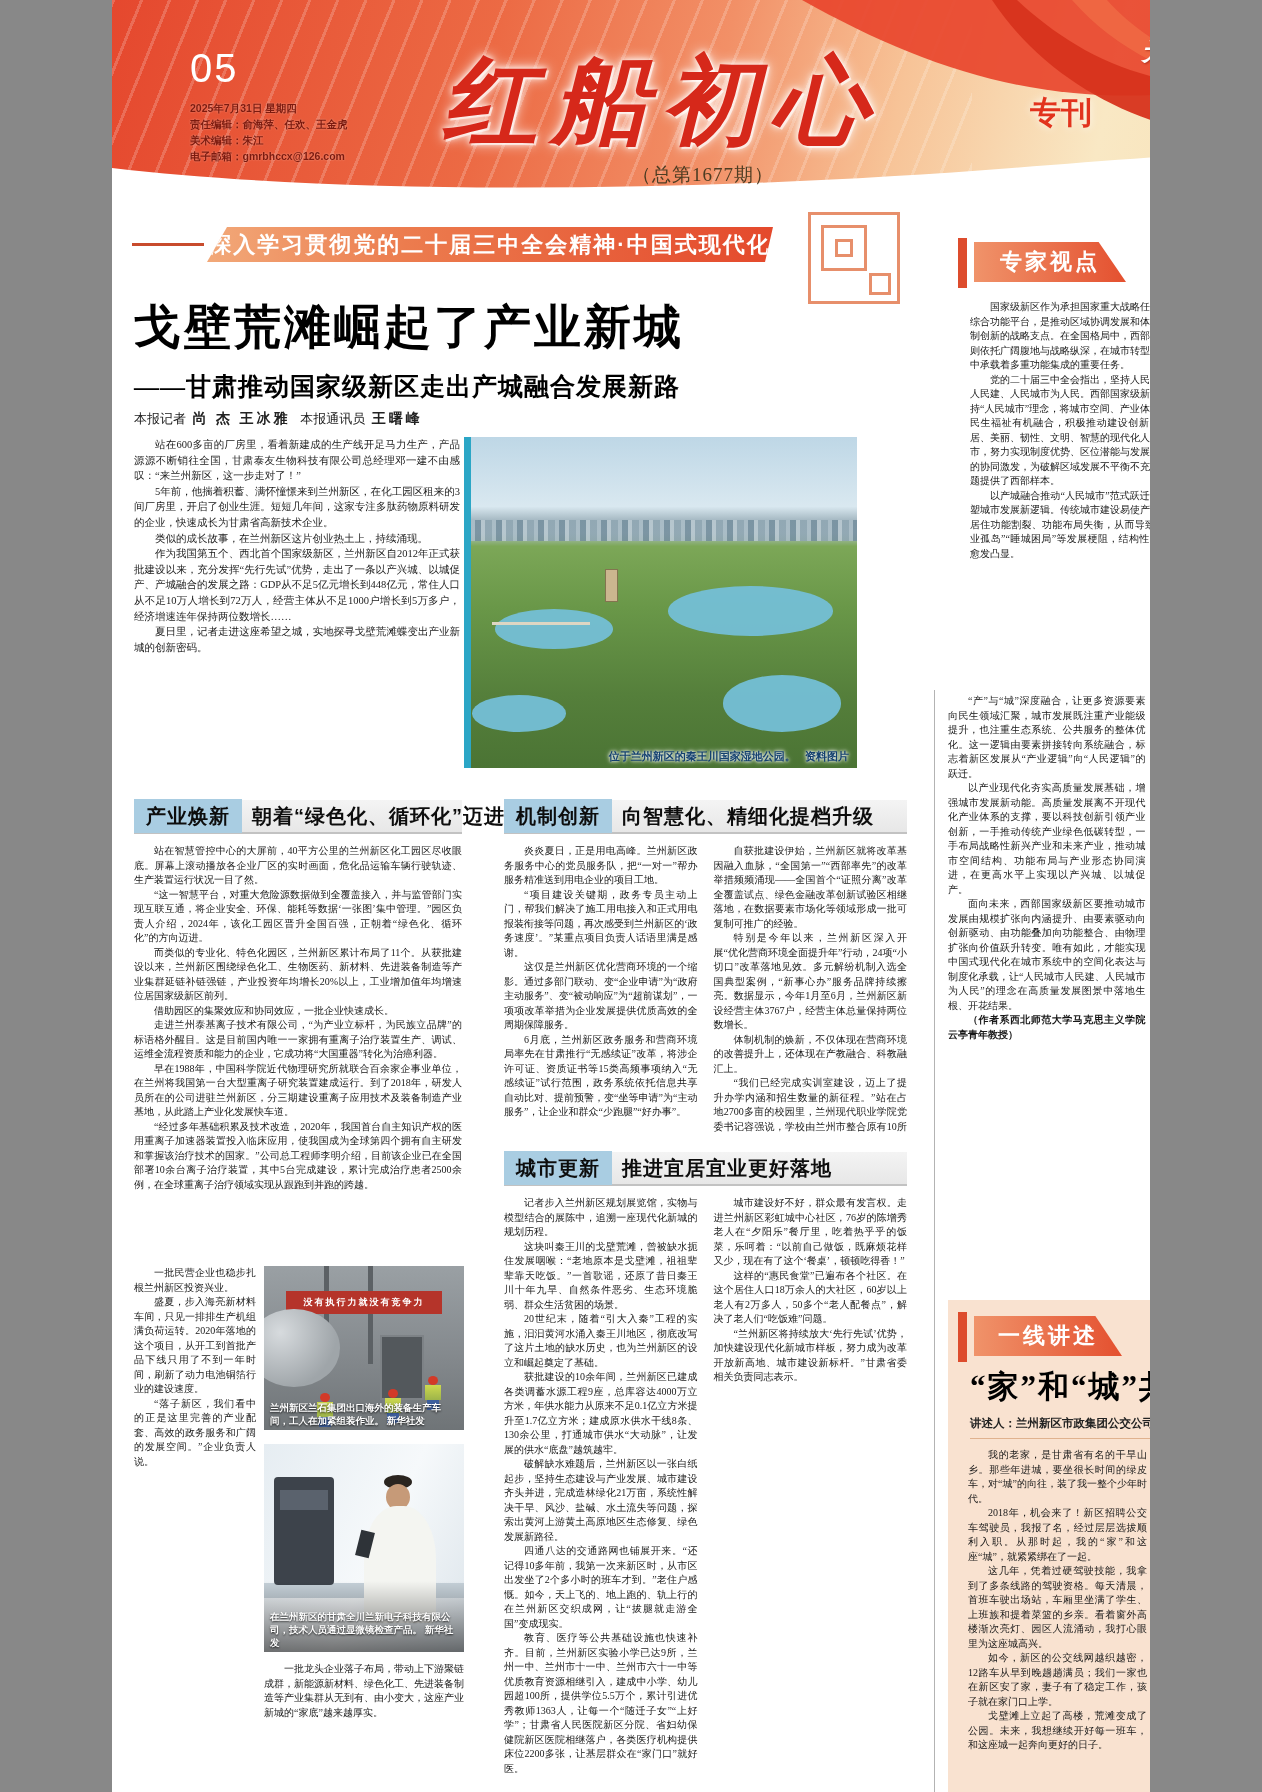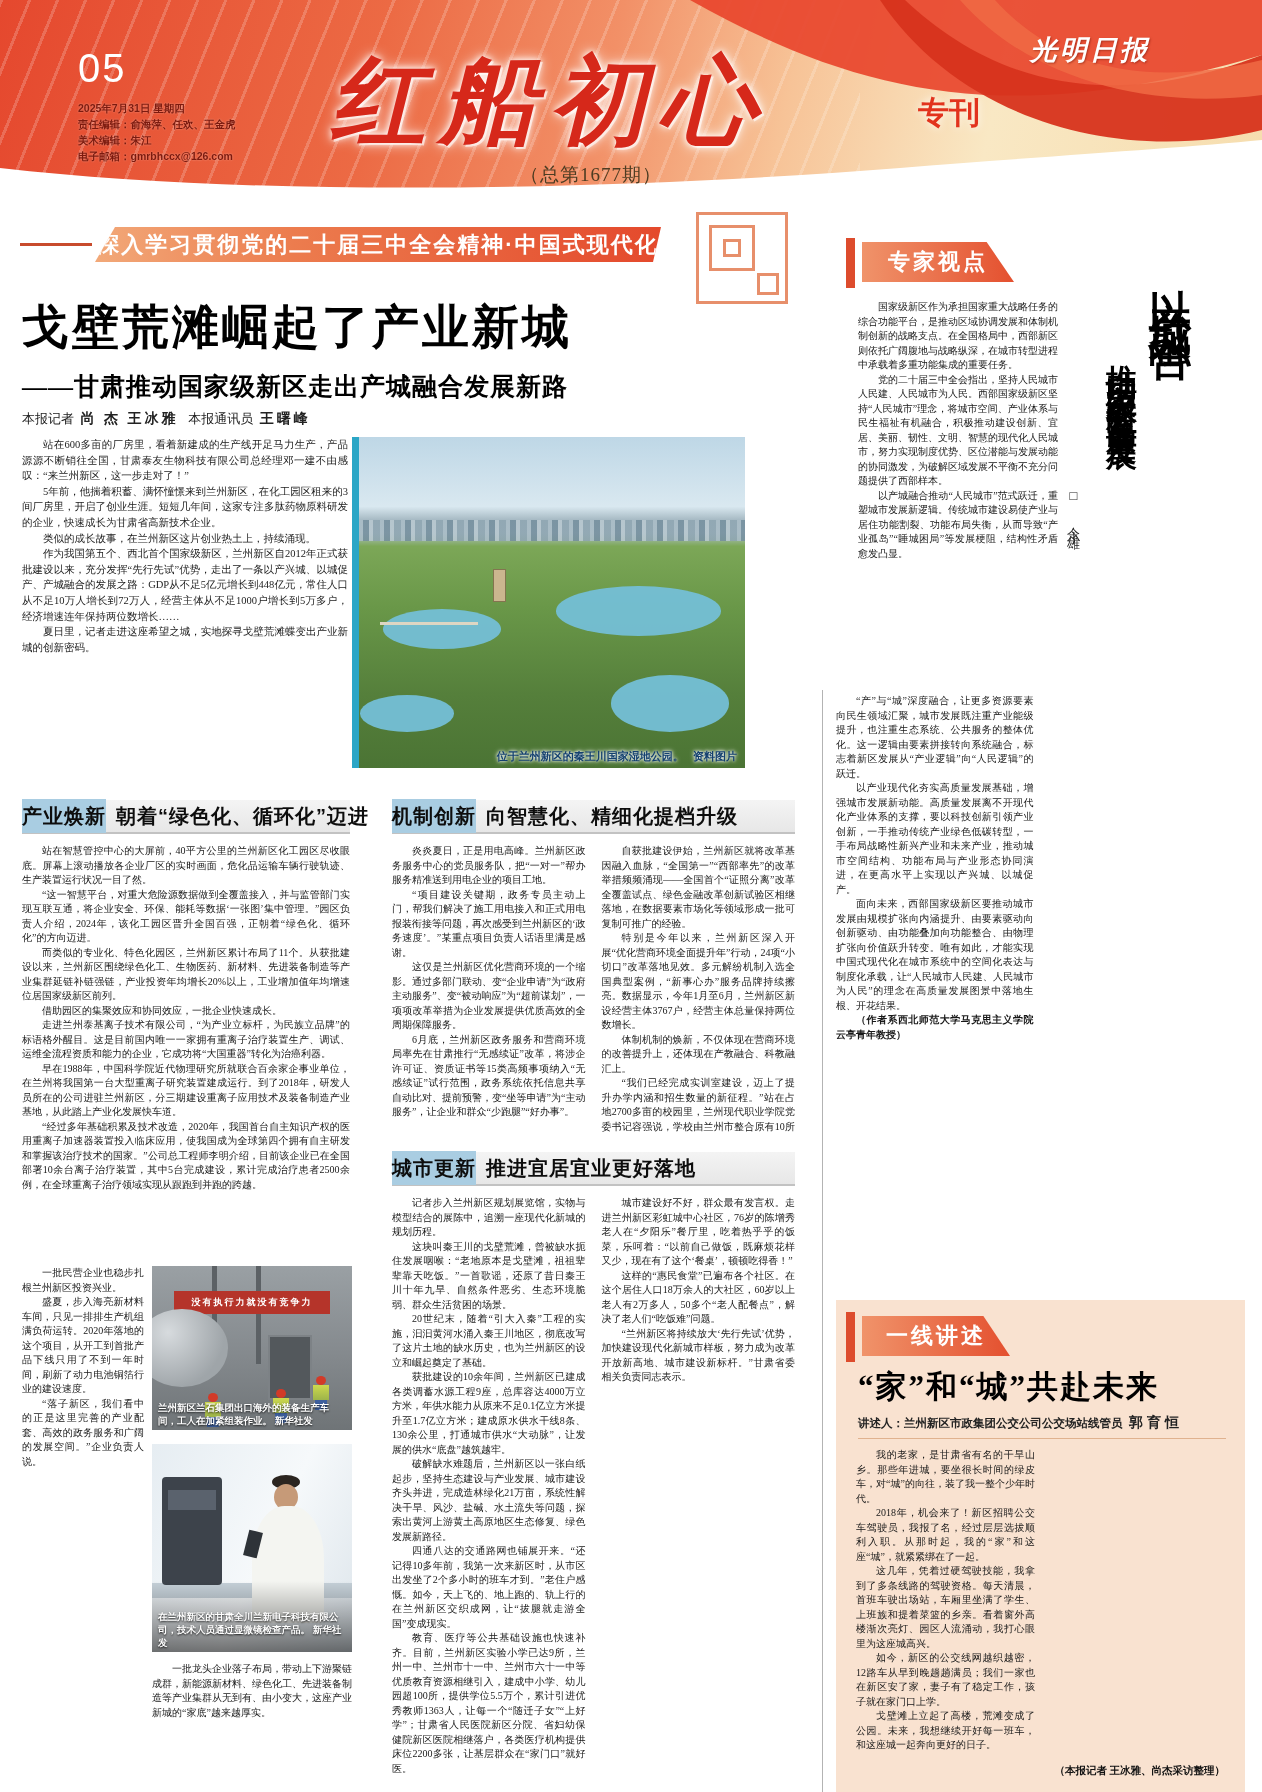--- a/index.html
+++ b/index.html
@@ -1,17 +1,17 @@
 <!DOCTYPE html>
 <html><head>
 <meta charset="utf-8">
 <style>
 *{box-sizing:border-box;margin:0;padding:0}
 html,body{background:#888}
-#page{position:relative;width:1262px;height:1792px;background:#fff;margin:0 auto;
+#page{position:relative;width:1038px;height:1792px;background:#fff;margin:0 auto;
   font-family:"Liberation Serif","DejaVu Serif",serif;overflow:hidden;color:#111}
 .abs{position:absolute}
 
 #hdr{position:absolute;left:0;top:0;width:1262px;height:196px;overflow:hidden;
   background:linear-gradient(102deg,#e5482e 0%,#ec6a44 30%,#f29067 48%,#f7c397 62%,#f9e8c4 78%,#f6ddae 100%)}
 #hdr .streaks{position:absolute;left:-40px;top:-40px;width:900px;height:280px;opacity:.35;
   background:repeating-linear-gradient(112deg,rgba(255,255,255,.55) 0 3px,rgba(255,255,255,0) 3px 26px)}
 #hdr svg{position:absolute;left:0;top:0}
 .pagenum{color:#fff;font-size:40px;font-family:"Liberation Sans",sans-serif;letter-spacing:2px}
 .hdrinfo{color:#7c1a0e;font-size:10.5px;line-height:16px;font-weight:bold;
@@ -76,21 +76,21 @@
 .ph-lab .head{position:absolute;right:27%;top:19%;width:24px;height:26px;border-radius:50%;background:#c69a78}
 .ph-lab .hair{position:absolute;right:26%;top:15%;width:28px;height:14px;border-radius:50%;background:#2b2520}
 .ph-lab .coat{position:absolute;right:14%;top:30%;width:36%;height:56%;background:#f4f5f1;border-radius:45% 45% 6% 6%}
 .ph-lab .scope{position:absolute;right:46%;top:42%;width:14px;height:26px;background:#2e3338;transform:rotate(14deg)}
 .ph-lab .shade{position:absolute;left:0;right:0;bottom:0;height:34%;background:linear-gradient(rgba(0,0,0,0),rgba(0,0,0,.55))}
 
 .sechead{position:absolute;height:34px;background:linear-gradient(#f4f4f4,#e7e7e7);
   border-bottom:2px solid #c2c2c2;display:flex;align-items:center;
   font-family:"Liberation Sans",sans-serif;white-space:nowrap}
 .sectag{background:#a9cde2;color:#0d0d0d;font-weight:900;font-size:20px;letter-spacing:1px;
-  padding:3px 0;margin-right:10px;height:34px;display:flex;align-items:center}
+  padding:3px 12px;margin-right:10px;height:34px;display:flex;align-items:center}
 .sectitle{font-weight:700;font-size:20px;letter-spacing:1px;color:#0d0d0d}
 
 .badge{display:flex;align-items:center;justify-content:center;color:#fff;font-weight:900;
   font-size:22px;letter-spacing:3px;font-family:"Liberation Sans",sans-serif;
   background:linear-gradient(90deg,#f0936a,#e4502f);
   clip-path:polygon(0 0,82% 0,100% 100%,0 100%)}
 .redbar{background:#dd4c2d}
 .verttitle{writing-mode:vertical-rl;font-weight:900;color:#000}
 .verttitle .t1{font-size:42px;letter-spacing:12px}
 .verttitle .t2{font-size:31px;letter-spacing:7px;padding-top:84px}

